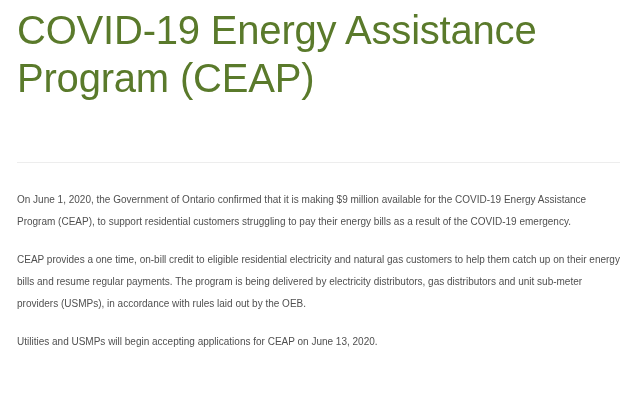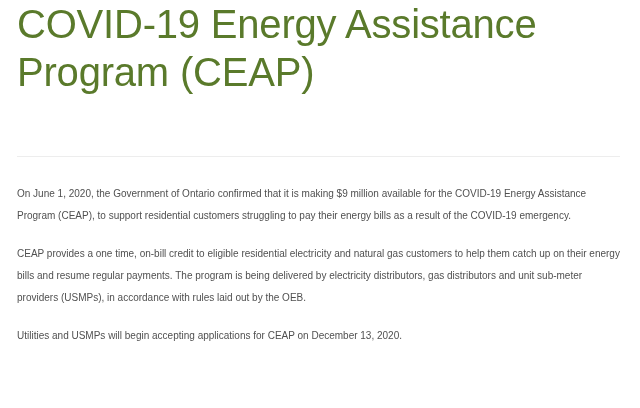--- a/index.html
+++ b/index.html
@@ -8,21 +8,21 @@
     background: #ffffff;
   }
   body {
     width: 640px;
     height: 408px;
     overflow: hidden;
     font-family: "Liberation Sans", "DejaVu Sans", sans-serif;
     box-sizing: border-box;
   }
   .content {
-    padding: 0 20px 0 17px;
+    padding: 6px 20px 0 17px;
   }
   h1.page-title {
     margin: 0;
     max-width: 590px;
     font-size: 40px;
     line-height: 48px;
     font-weight: 400;
     letter-spacing: -0.2px;
     color: var(--heading-color, #5a7a2b);
   }
@@ -50,16 +50,16 @@
 
 <div class="content">
 
   <h1 class="page-title">COVID-19 Energy Assistance Program (CEAP)</h1>
 
   <hr class="divider">
 
   <div class="body-copy">
     <p>On June 1, 2020, the Government of Ontario confirmed that it is making $9 million available for the COVID-19 Energy Assistance Program (CEAP), to support residential customers struggling to pay their energy bills as a result of the COVID-19 emergency.</p>
     <p>CEAP provides a one time, on-bill credit to eligible residential electricity and natural gas customers to help them catch up on their energy bills and resume regular payments. The program is being delivered by electricity distributors, gas distributors and unit sub-meter providers (USMPs), in accordance with rules laid out by the OEB.</p>
-    <p>Utilities and USMPs will begin accepting applications for CEAP on December 13, 2020.</p>
+    <p>Utilities and USMPs will begin accepting applications for CEAP on June 13, 2020.</p>
   </div>
 
 </div>
 
 </body></html>

